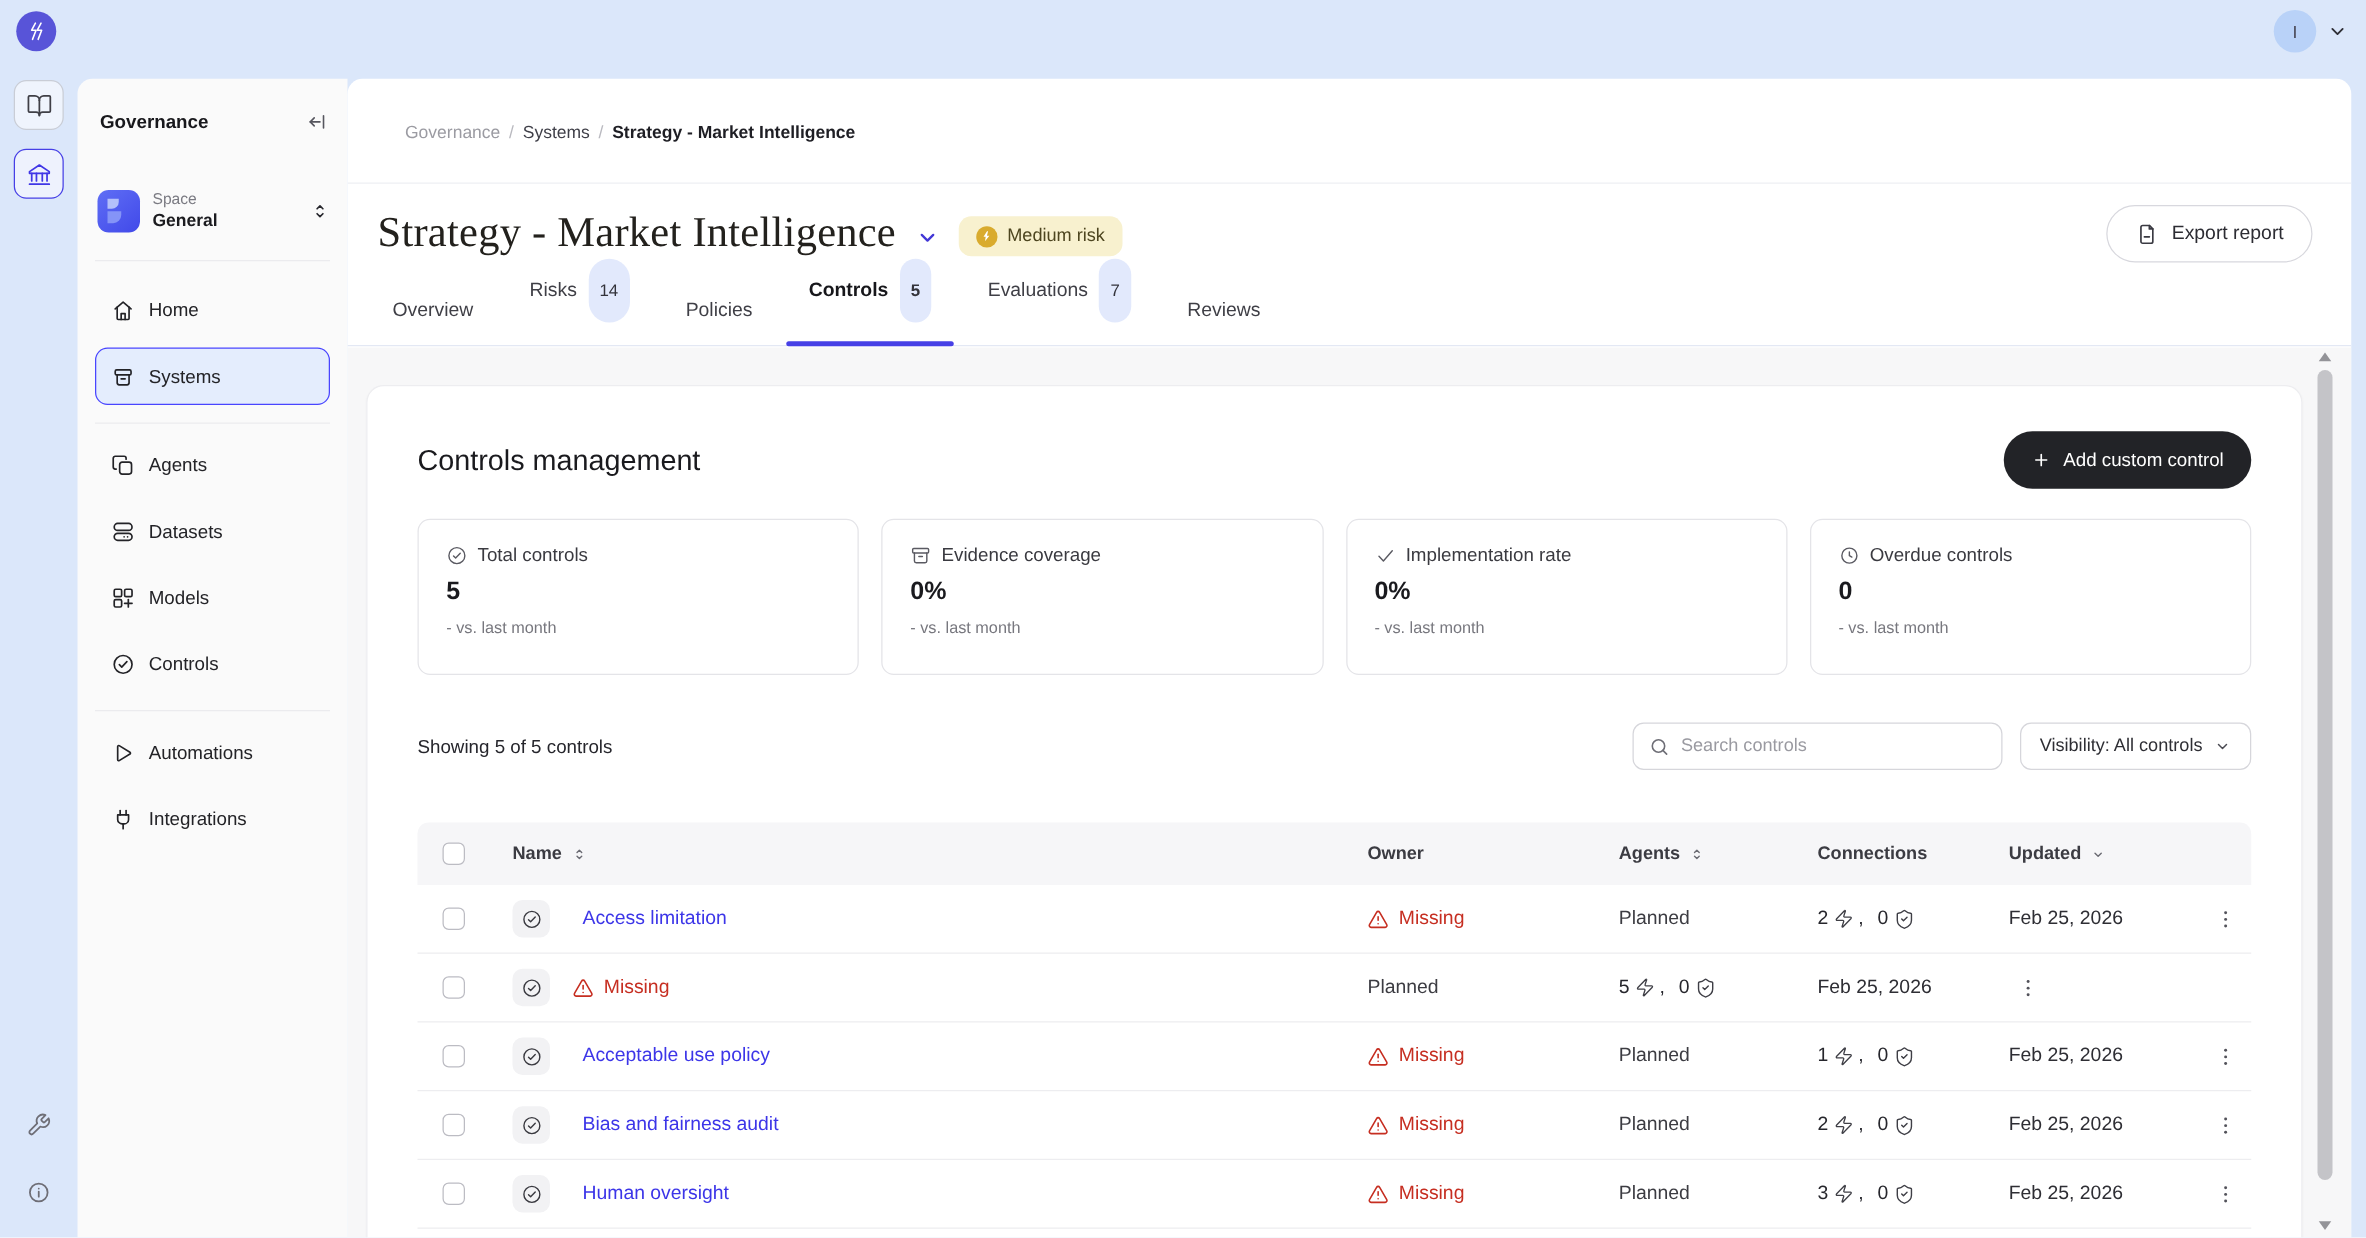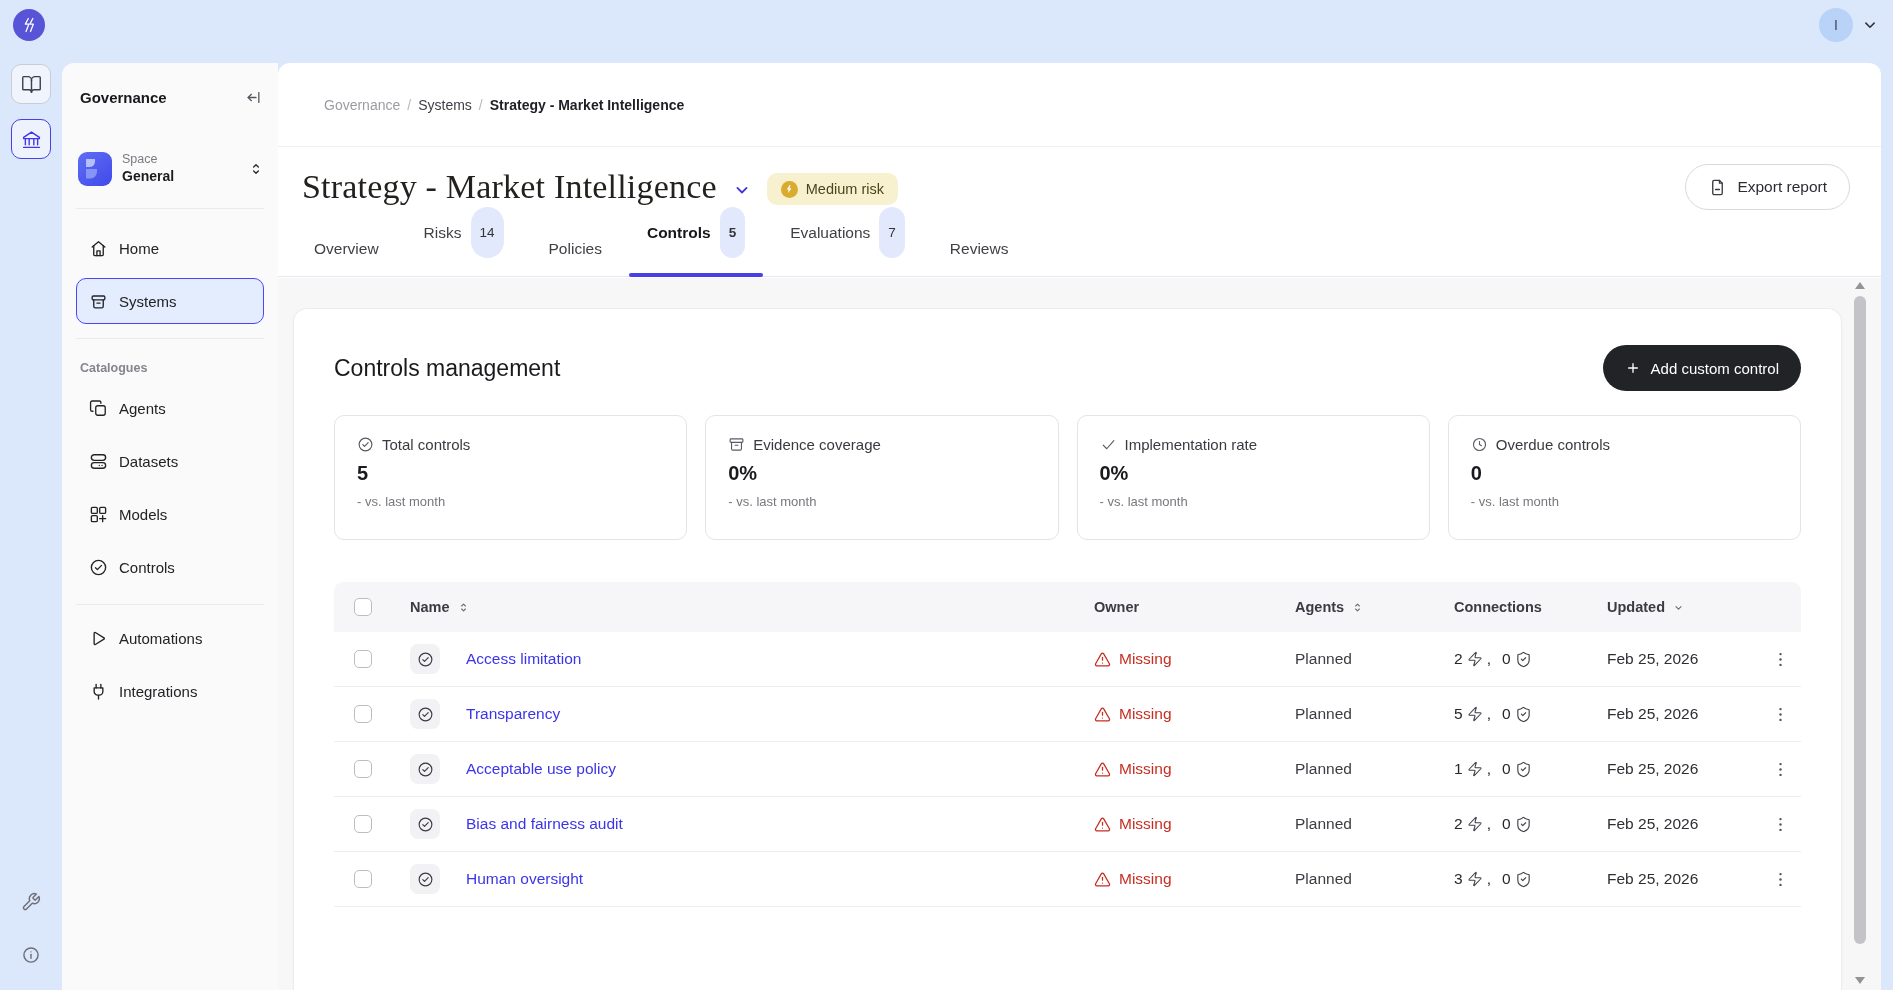--- a/index.html
+++ b/index.html
@@ -238,21 +238,20 @@
           <svg width="19" height="19" viewBox="0 0 24 24" fill="none" stroke="currentColor" stroke-width="1.7" stroke-linecap="round" stroke-linejoin="round">
             <rect x="4" y="5" width="16" height="5" rx="1.5"></rect>
             <path d="M6 10v8a2 2 0 0 0 2 2h8a2 2 0 0 0 2-2v-8"></path>
             <path d="M10 14h4"></path>
           </svg>
         </span>
         <span class="nav-label">Systems</span>
       </div>
     </nav>
   <div class="sb-div" style="margin-top:14px;"></div>
-  <div class="nav-section-label">Catalogues</div>
   <nav class="nav" style="padding-top:10px;" id="nav-catalogues">
       <div class="nav-item ">
         <span class="ic ">
           <svg width="19" height="19" viewBox="0 0 24 24" fill="none" stroke="currentColor" stroke-width="1.7" stroke-linecap="round" stroke-linejoin="round">
             <rect x="8.5" y="8.5" width="12" height="12" rx="2.5"></rect>
             <path d="M5 15.5H4a2 2 0 0 1-2-2v-9a2 2 0 0 1 2-2h9a2 2 0 0 1 2 2v1"></path>
           </svg>
         </span>
         <span class="nav-label">Agents</span>
       </div>
@@ -435,20 +434,40 @@
                   <path d="M12 7.8V12l2.8 1.7"></path>
                 </svg>
               </span>
               <span>Overdue controls</span>
             </div>
             <div class="stat-value">0</div>
             <div class="stat-sub">- vs. last month</div>
           </div>
         </div>
 
+      <div class="list-controls">
+        <span class="showing">Showing 5 of 5 controls</span>
+        <div class="search-box">
+          <span class="ic">
+            <svg width="17" height="17" viewBox="0 0 24 24" fill="none" stroke="currentColor" stroke-width="1.8" stroke-linecap="round">
+                <circle cx="11" cy="11" r="7"></circle>
+                <path d="m20.2 20.2-4.2-4.2"></path>
+              </svg>
+          </span>
+          <input type="text" placeholder="Search controls" style="">
+        </div>
+        <button class="visibility-btn">
+          <span>Visibility: All controls</span>
+          <span class="ic">
+            <svg width="14" height="14" viewBox="0 0 24 24" fill="none" stroke="currentColor" stroke-width="2" stroke-linecap="round" stroke-linejoin="round">
+                <path d="m6.5 9.5 5.5 5.5 5.5-5.5"></path>
+              </svg>
+          </span>
+        </button>
+      </div>
 
       <div class="table">
         <div class="tgrid thead" id="thead">
             <input type="checkbox" class="cb" style="">
             <div class="th th-name">
               <span>Name</span>
               <span class="ic ">
                 <svg width="15" height="15" viewBox="0 0 24 24" fill="none" stroke="currentColor" stroke-width="1.8" stroke-linecap="round" stroke-linejoin="round">
                   <path d="m9 9.6 3-3 3 3"></path>
                   <path d="m9 14.4 3 3 3-3"></path>
@@ -535,21 +554,20 @@
             <div class="tgrid trow">
               <input type="checkbox" class="cb" style="">
               <span class="row-chip">
                 <span class="ic ">
                   <svg width="17" height="17" viewBox="0 0 24 24" fill="none" stroke="currentColor" stroke-width="1.6" stroke-linecap="round" stroke-linejoin="round">
                     <circle cx="12" cy="12" r="9"></circle>
                     <path d="m8.2 12.3 2.4 2.4 5.2-5.4"></path>
                   </svg>
                 </span>
               </span>
-              <a class="row-name">Transparency</a>
               <div class="cell-owner">
                 <span class="ic ">
                   <svg width="17" height="17" viewBox="0 0 24 24" fill="none" stroke="currentColor" stroke-width="1.8" stroke-linecap="round" stroke-linejoin="round">
                     <path d="m21.73 18-8-14a2 2 0 0 0-3.46 0l-8 14A2 2 0 0 0 4 21h16a2 2 0 0 0 1.73-3"></path>
                     <path d="M12 9v4"></path>
                     <path d="M12 17h.01"></path>
                   </svg>
                 </span>
                 <span>Missing</span>
               </div>

